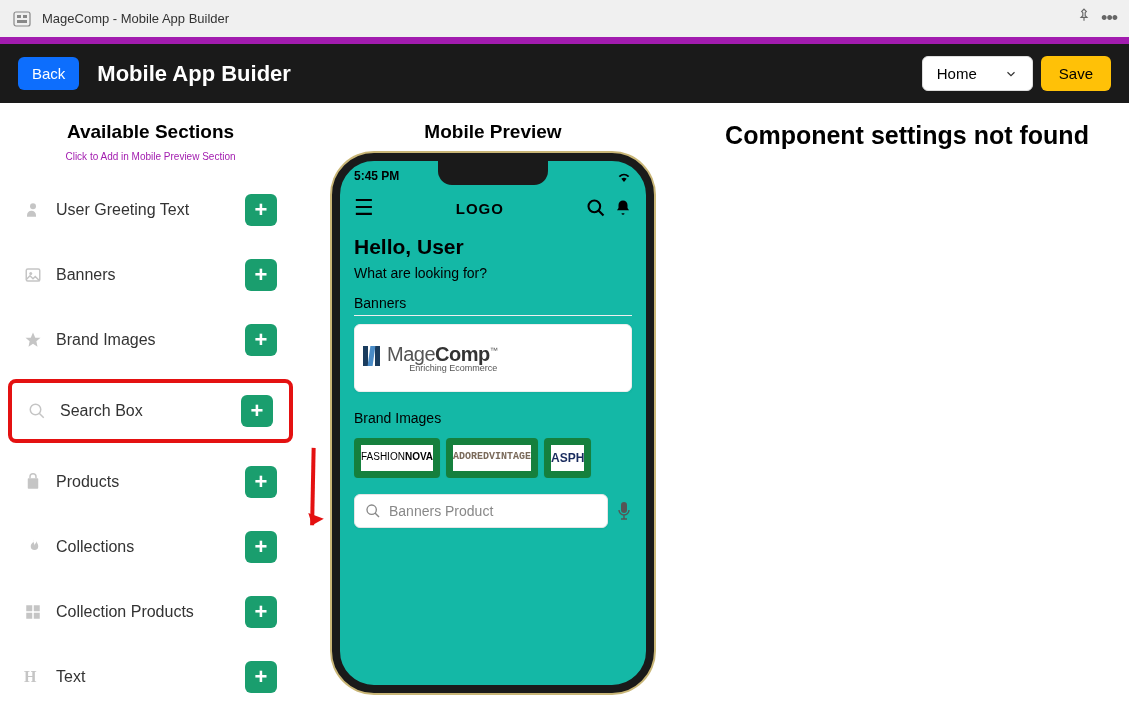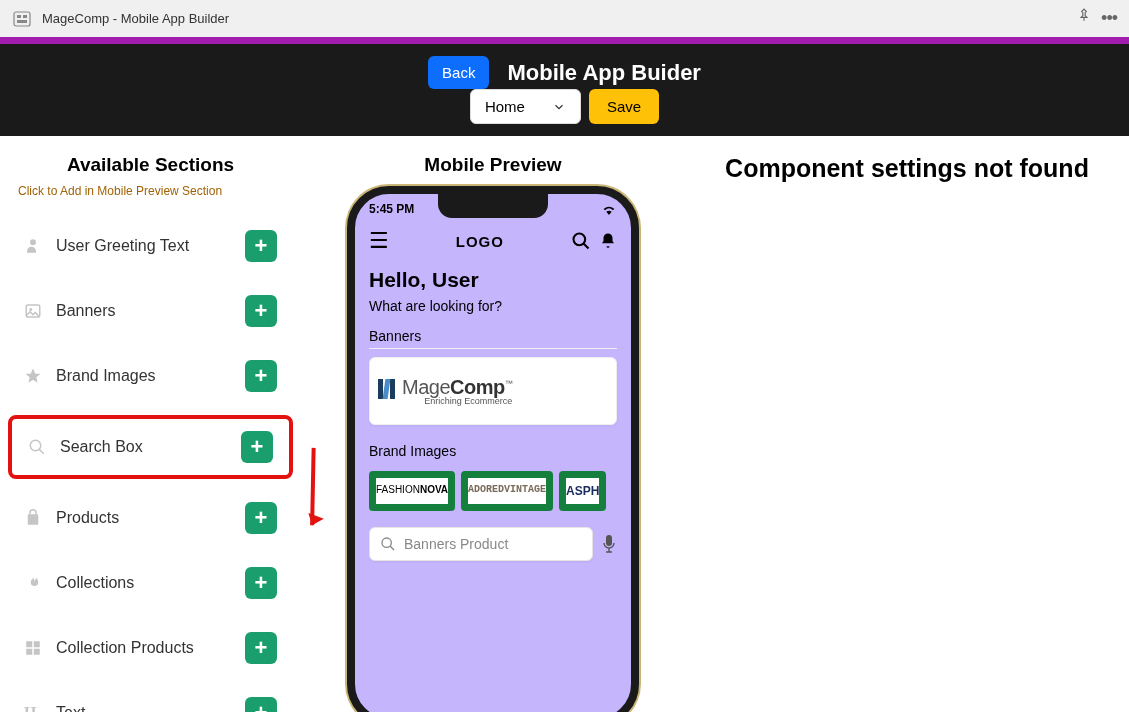--- a/index.html
+++ b/index.html
@@ -6,44 +6,44 @@
     body { background: #fff; width: 1129px; height: 712px; overflow: hidden; }
     
     .app-header { background: #f0f0f0; border-bottom: 7px solid #a21caf; padding: 8px 12px; display: flex; align-items: center; justify-content: space-between; }
     .app-header-left { display: flex; align-items: center; gap: 10px; }
     .app-title { font-size: 13px; color: #333; }
     .app-logo { width: 20px; height: 20px; display: flex; align-items: center; justify-content: center; }
     .header-right { display: flex; gap: 10px; }
     .pin-ic { color: #666; }
     .more-ic { color: #666; letter-spacing: -1px; font-size: 18px; }
 
-    .toolbar { background: #1a1a1a; padding: 12px 18px; display: flex; align-items: center; justify-content: space-between; flex-direction: column; }
+    .toolbar { background: #1a1a1a; padding: 12px 18px; display: flex; align-items: center; justify-content: space-between; }
     .toolbar-left { display: flex; align-items: center; gap: 18px; }
     .back-btn { background: #0d6efd; color: #fff; border: none; padding: 8px 14px; border-radius: 6px; font-size: 15px; font-weight: 500; cursor: pointer; }
     .page-title { color: #fff; font-size: 22px; font-weight: 700; }
     .toolbar-right { display: flex; gap: 8px; }
     .home-select { background: #fff; border: 1px solid #ddd; border-radius: 6px; padding: 8px 14px; display: flex; align-items: center; gap: 27px; cursor: pointer; font-size: 15px; }
     .save-btn { background: #ffc107; color: #000; border: none; padding: 8px 18px; border-radius: 6px; font-size: 15px; font-weight: 500; cursor: pointer; }
 
     .main { display: flex; padding: 18px 8px; gap: 30px; }
     
     .col-left { width: 285px; }
     .col-title { font-size: 19px; font-weight: 700; text-align: center; margin-bottom: 8px; }
-    .col-sub { font-size: 12px; color: #a16207; text-align: left; margin-bottom: 22px; padding: 0 10px; }
+    .col-sub { font-size: 10px; color: #a21caf; text-align: center; margin-bottom: 22px; padding: 0 10px; }
     
     .section-item { display: flex; justify-content: space-between; padding: 10px 16px; border-radius: 8px; cursor: pointer; gap: 36px; }
     .section-item.highlight { border: 4px solid #e41111; padding: 12px 16px; }
     .section-left { display: flex; align-items: center; gap: 14px; }
     .section-icon { width: 18px; height: 18px; color: #c5c5c5; }
     .section-txt { font-size: 16px; color: #333; }
     .add-btn { background: #1a9e6e; color: #fff; border: none; width: 32px; height: 32px; border-radius: 6px; font-size: 22px; font-weight: 700; cursor: pointer; display: flex; align-items: center; justify-content: center; }
     .sections { display: flex; flex-direction: column; gap: 13px; }
 
     .col-mid { width: 340px; }
-    .phone-frame { width: 292px; height: 540px; border: 8px solid #1a1a1a; border-radius: 42px; margin: 10px auto 0; background: #c4b5fd; position: relative; overflow: hidden; box-shadow: 0 0 0 2px #c9b677; }
+    .phone-frame { width: 322px; height: 540px; border: 8px solid #1a1a1a; border-radius: 42px; margin: 10px auto 0; background: #14b8a6; position: relative; overflow: hidden; box-shadow: 0 0 0 2px #c9b677; }
     .phone-notch { position: absolute; top: -2px; left: 50%; transform: translateX(-50%); width: 110px; height: 26px; background: #1a1a1a; border-radius: 0 0 14px 14px; z-index: 5; }
     .phone-status { padding: 8px 14px 4px; display: flex; justify-content: space-between; align-items: center; font-size: 12px; font-weight: 600; }
     .phone-header { padding: 8px 14px; display: flex; justify-content: space-between; align-items: center; }
     .ph-menu { font-size: 22px; }
     .ph-logo { font-size: 15px; font-weight: 700; letter-spacing: 1px; }
     .ph-icons { display: flex; gap: 8px; align-items: center; }
     .ph-body { padding: 6px 14px; }
     .ph-hello { font-size: 21px; font-weight: 700; margin-bottom: 6px; }
     .ph-q { font-size: 14px; margin-bottom: 14px; }
     .ph-sec { font-size: 14px; margin-bottom: 8px; border-bottom: 1px solid #eee; padding-bottom: 4px; }

